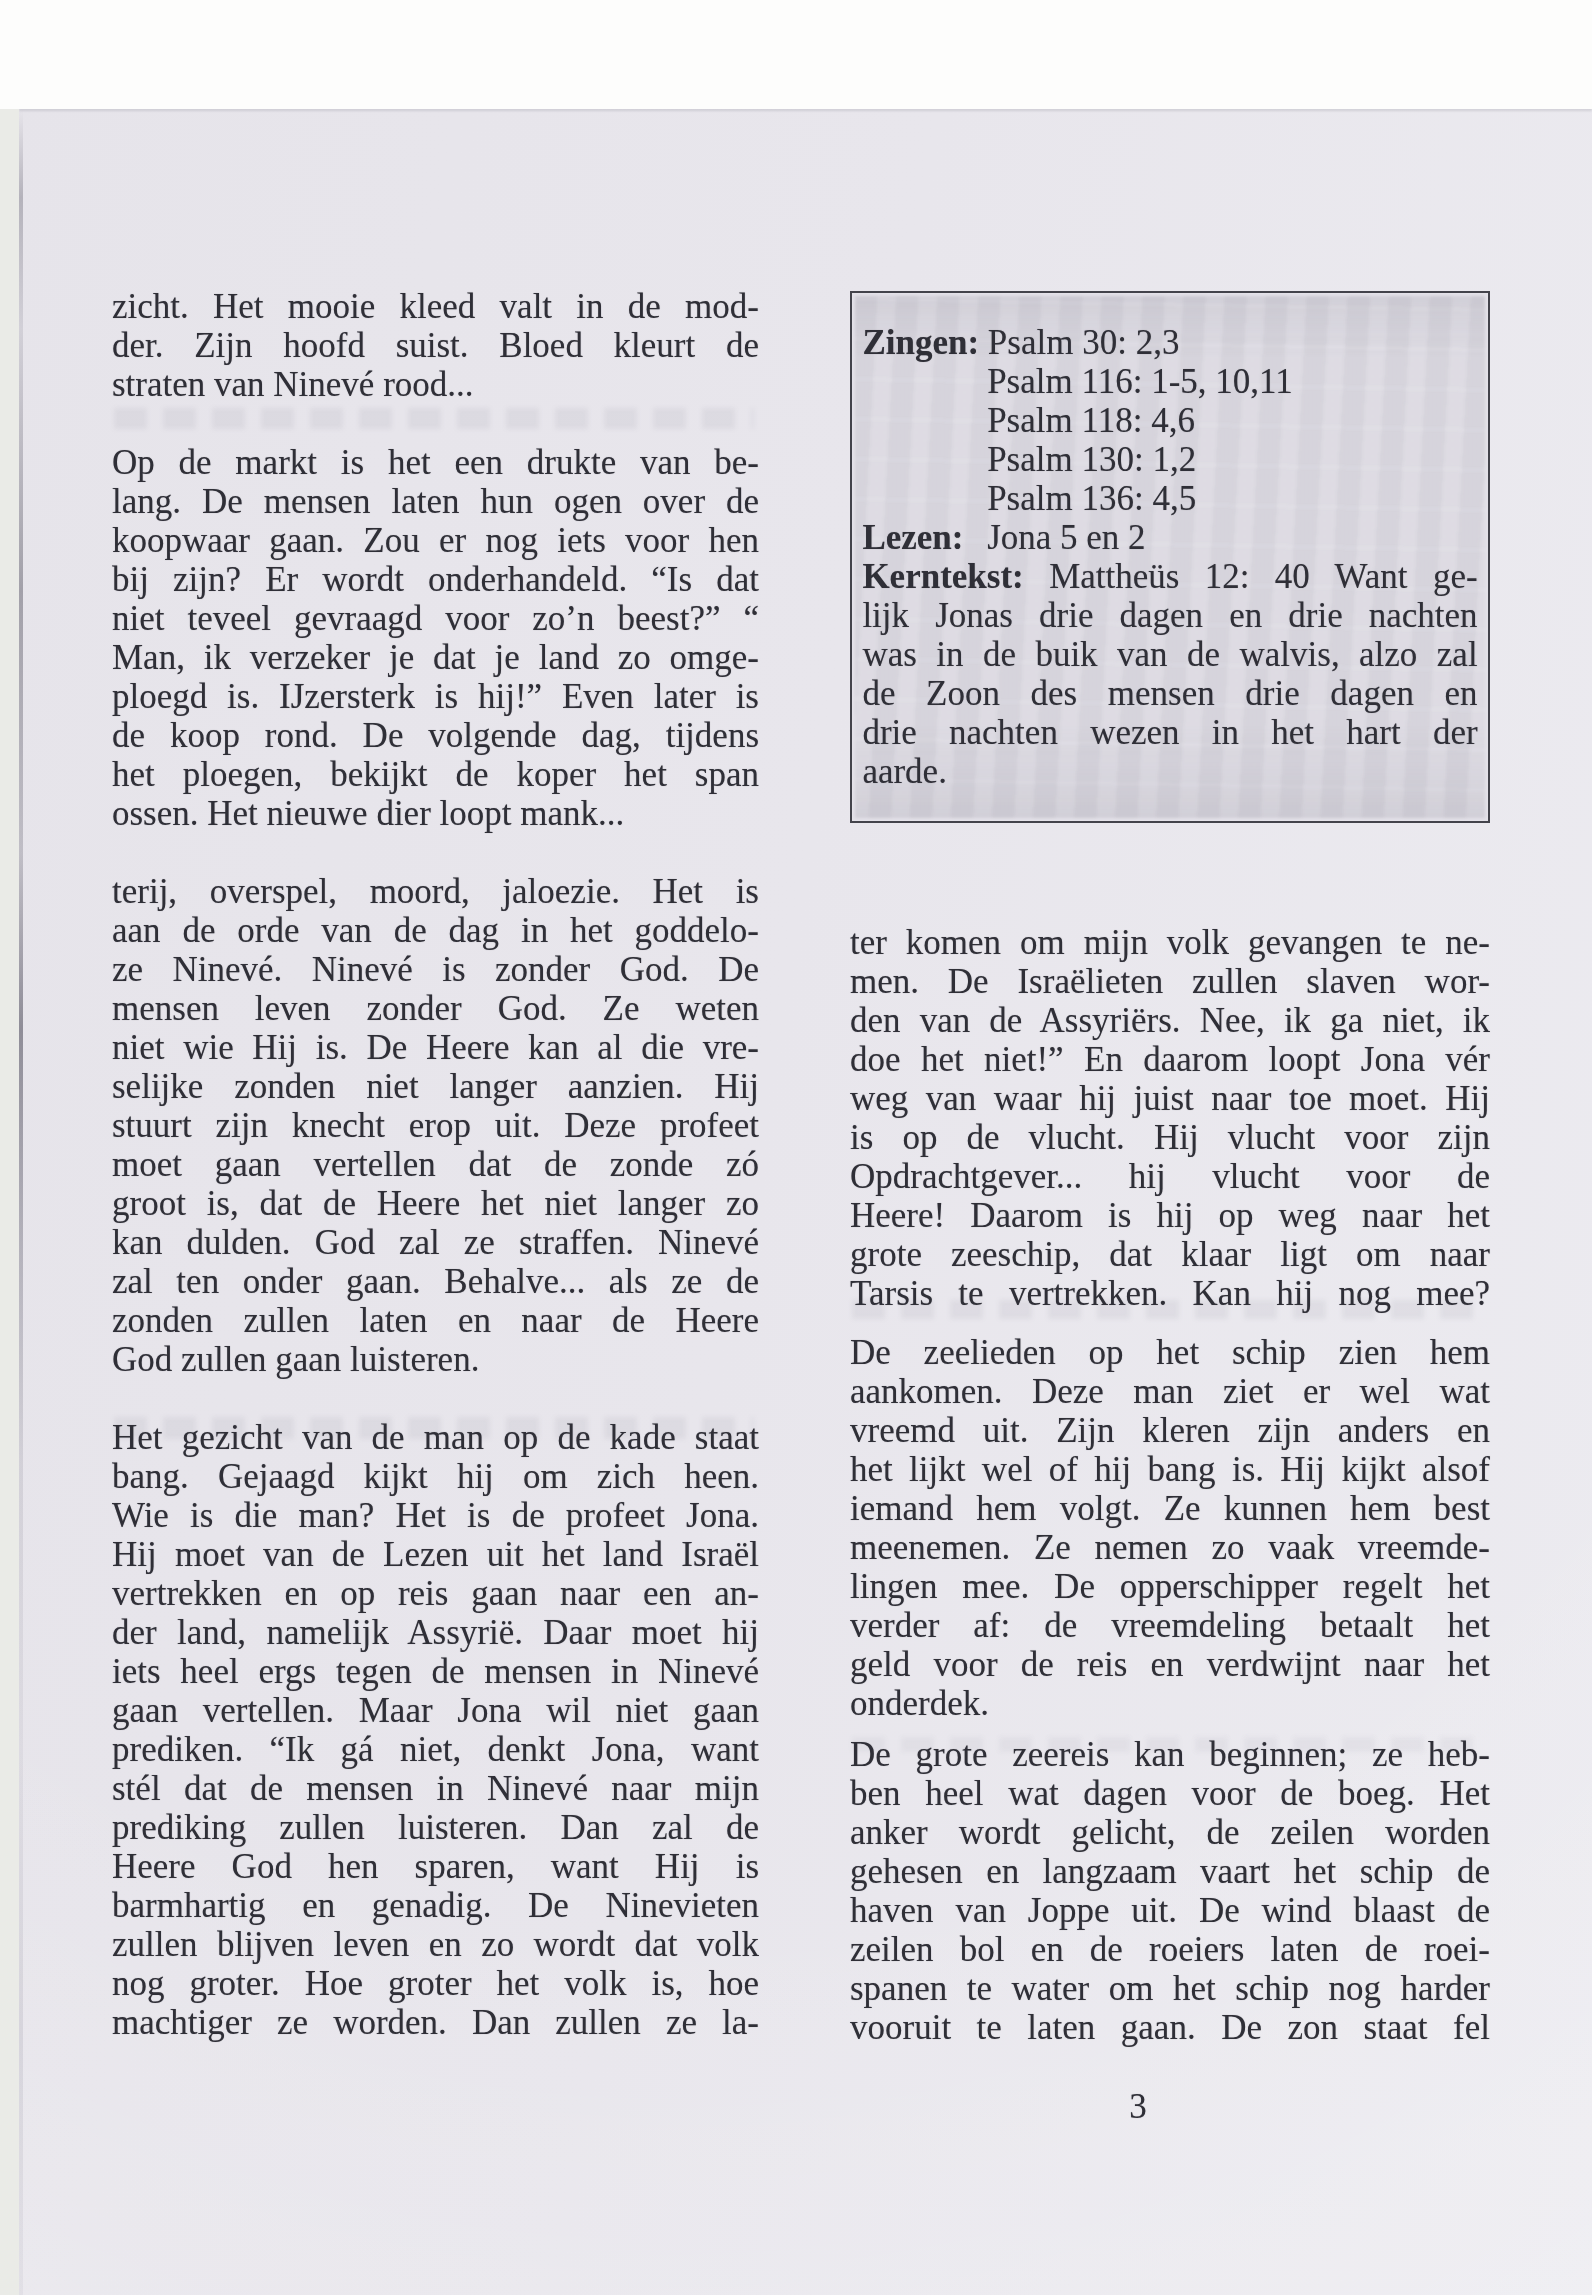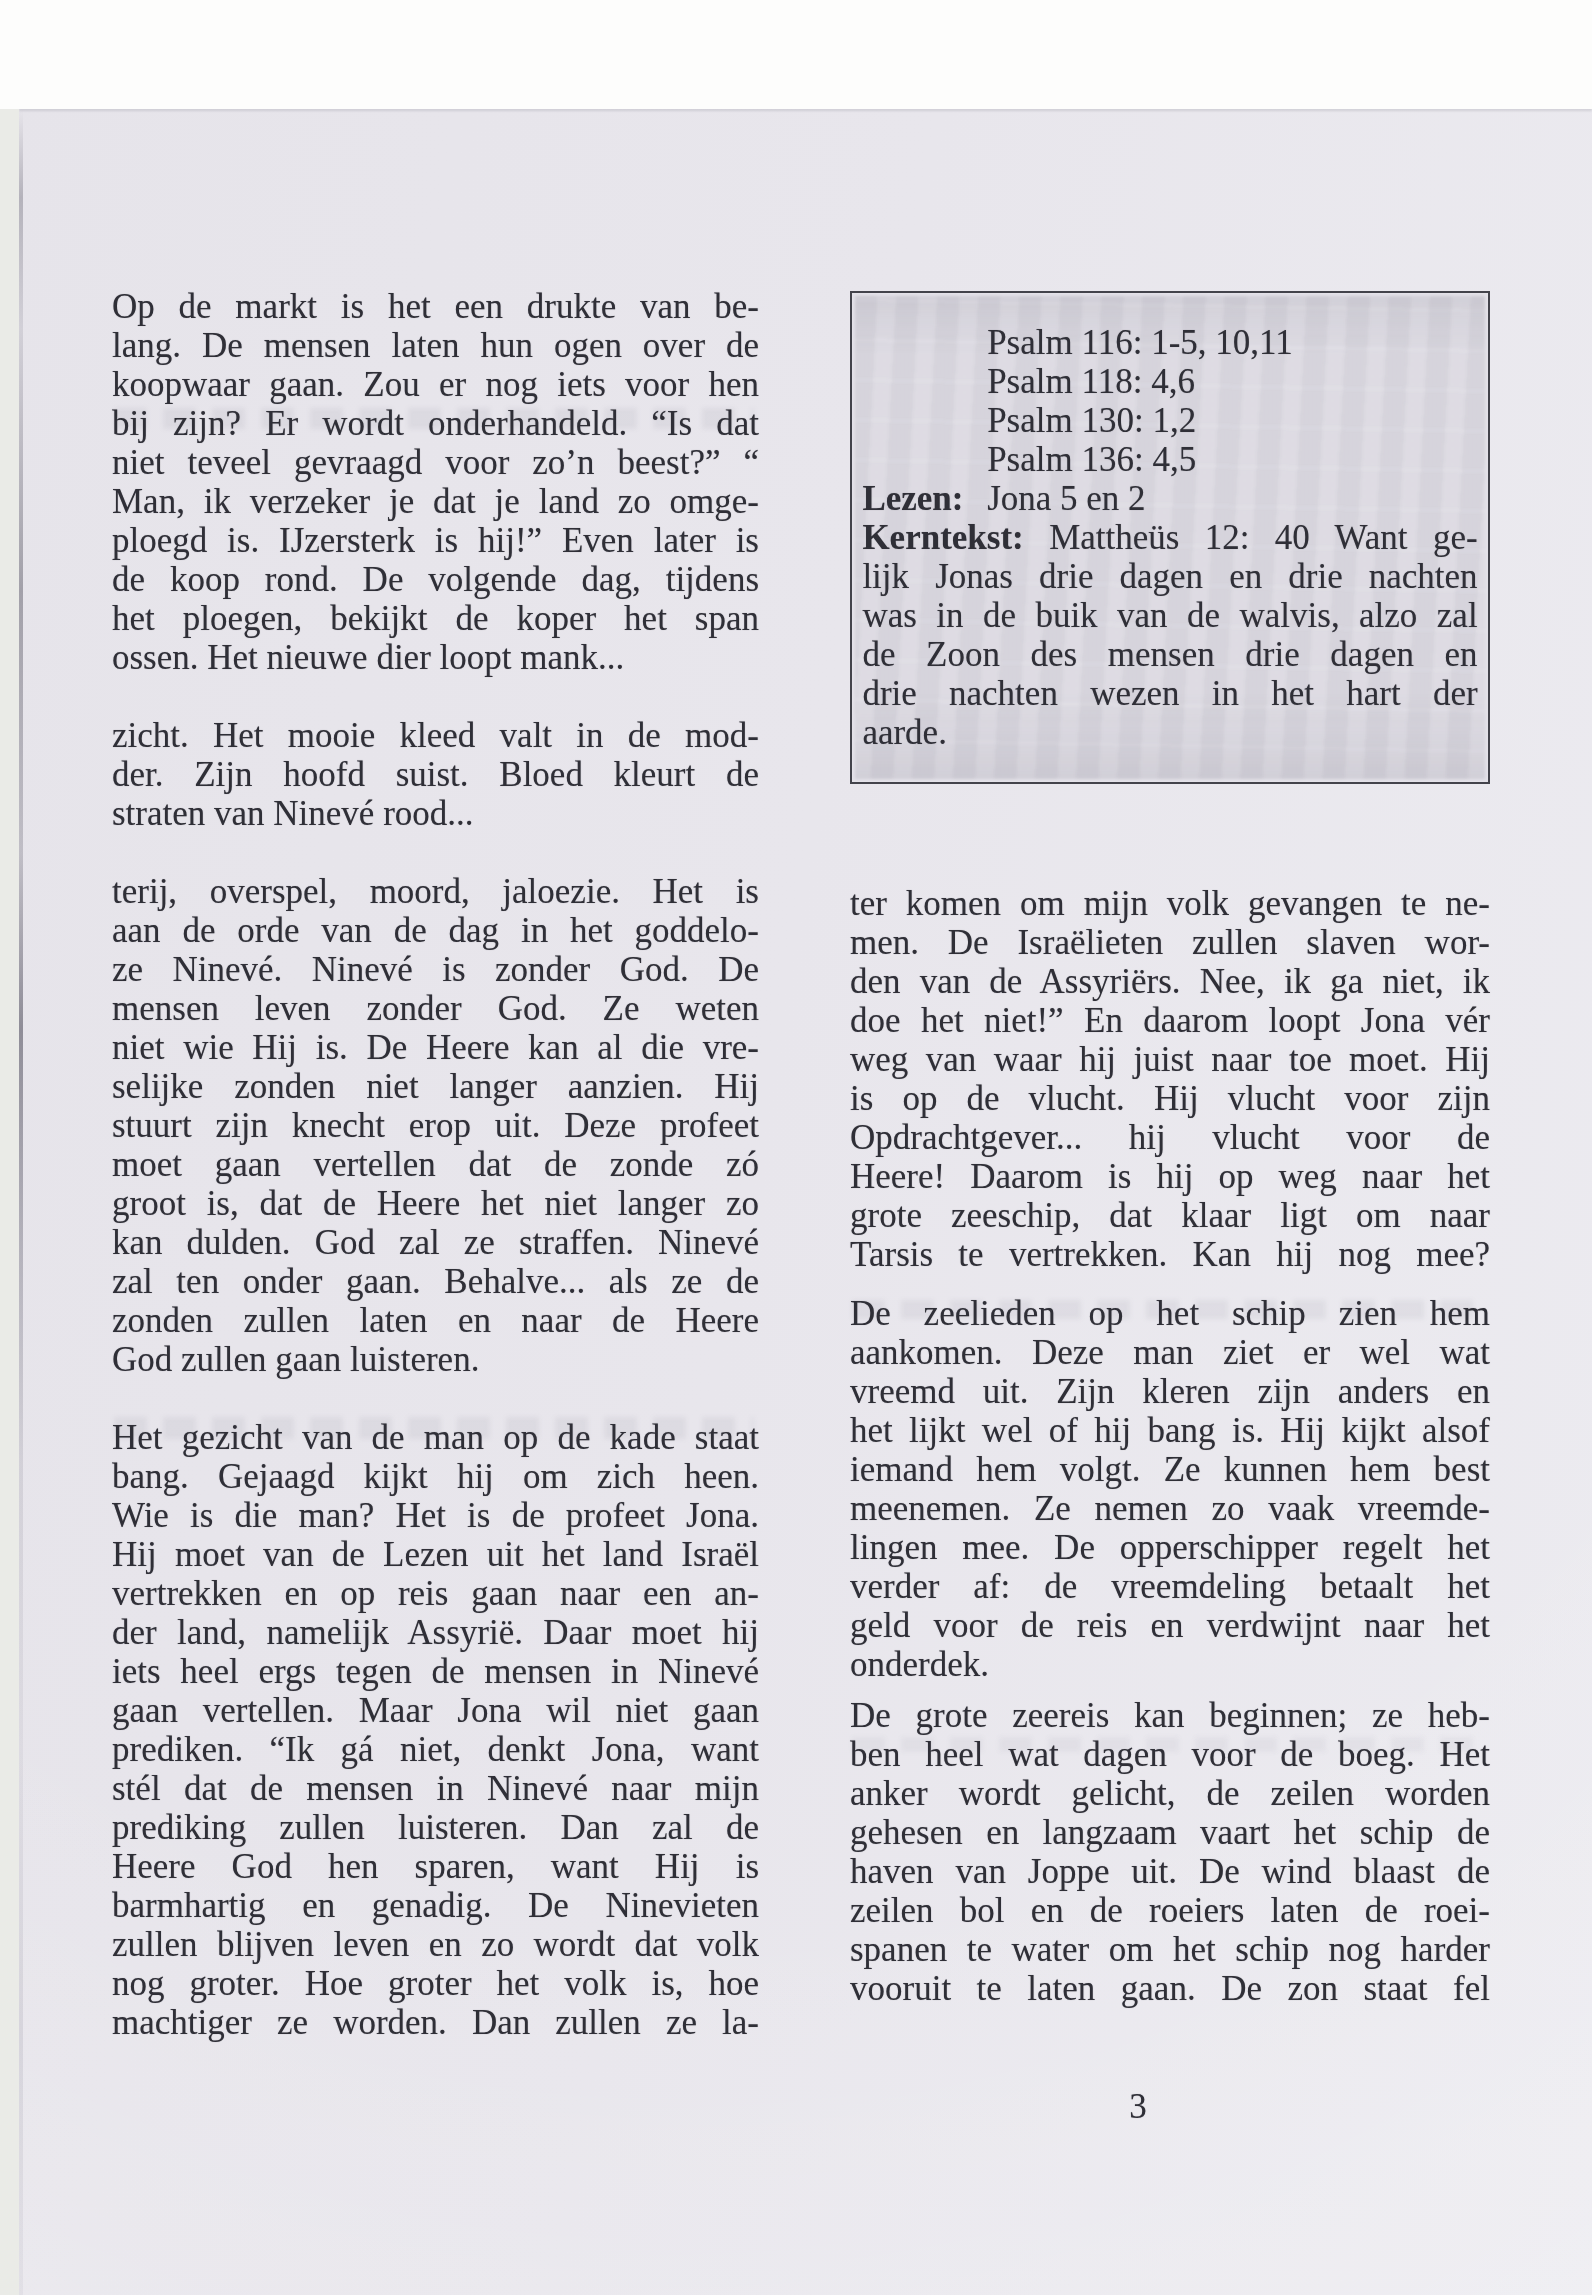--- a/index.html
+++ b/index.html
@@ -77,36 +77,36 @@
   <div class="scan-strip-left"></div>
   <div class="page-top-edge"></div>
   <div class="page-edge-line"></div>
 
   <div class="ghost g1"></div>
   <div class="ghost g2"></div>
   <div class="ghost g3"></div>
   <div class="ghost g4"></div>
 
   <div class="col col-left" id="col-left">
+      <div class="para p1">
+        <div class="line">zicht. Het mooie kleed valt in de mod-</div>
+        <div class="line">der. Zijn hoofd suist. Bloed kleurt de</div>
+        <div class="line last">straten van Ninevé rood...</div>
+      </div>
       <div class="para p2">
         <div class="line">Op de markt is het een drukte van be-</div>
         <div class="line">lang. De mensen laten hun ogen over de</div>
         <div class="line">koopwaar gaan. Zou er nog iets voor hen</div>
         <div class="line">bij zijn? Er wordt onderhandeld. “Is dat</div>
         <div class="line">niet teveel gevraagd voor zo’n beest?” “</div>
         <div class="line">Man, ik verzeker je dat je land zo omge-</div>
         <div class="line">ploegd is. IJzersterk is hij!” Even later is</div>
         <div class="line">de koop rond. De volgende dag, tijdens</div>
         <div class="line">het ploegen, bekijkt de koper het span</div>
         <div class="line last">ossen. Het nieuwe dier loopt mank...</div>
-      </div>
-      <div class="para p1">
-        <div class="line">zicht. Het mooie kleed valt in de mod-</div>
-        <div class="line">der. Zijn hoofd suist. Bloed kleurt de</div>
-        <div class="line last">straten van Ninevé rood...</div>
       </div>
       <div class="para p3">
         <div class="line">terij, overspel, moord, jaloezie. Het is</div>
         <div class="line">aan de orde van de dag in het goddelo-</div>
         <div class="line">ze Ninevé. Ninevé is zonder God. De</div>
         <div class="line">mensen leven zonder God. Ze weten</div>
         <div class="line">niet wie Hij is. De Heere kan al die vre-</div>
         <div class="line">selijke zonden niet langer aanzien. Hij</div>
         <div class="line">stuurt zijn knecht erop uit. Deze profeet</div>
         <div class="line">moet gaan vertellen dat de zonde zó</div>
@@ -131,20 +131,21 @@
         <div class="line">Heere God hen sparen, want Hij is</div>
         <div class="line">barmhartig en genadig. De Ninevieten</div>
         <div class="line">zullen blijven leven en zo wordt dat volk</div>
         <div class="line">nog groter. Hoe groter het volk is, hoe</div>
         <div class="line">machtiger ze worden. Dan zullen ze la-</div>
       </div>
     </div>
 
   <div class="col col-right" id="col-right">
     <div class="liturgy-box" id="liturgy-box">
+        <div class="box-line cols"><span class="box-label">Zingen:</span> <span>Psalm 30: 2,3</span></div>
         <div class="box-line cols"><span class="box-label"></span> <span>Psalm 116: 1-5, 10,11</span></div>
         <div class="box-line cols"><span class="box-label"></span> <span>Psalm 118: 4,6</span></div>
         <div class="box-line cols"><span class="box-label"></span> <span>Psalm 130: 1,2</span></div>
         <div class="box-line cols"><span class="box-label"></span> <span>Psalm 136: 4,5</span></div>
         <div class="box-line cols"><span class="box-label">Lezen:</span> <span>Jona 5 en 2</span></div>
         <div class="box-line flow just"><span class="box-label">Kerntekst:</span> <span>Mattheüs 12: 40 Want ge-</span></div>
         <div class="box-line flow just"><span>lijk Jonas drie dagen en drie nachten</span></div>
         <div class="box-line flow just"><span>was in de buik van de walvis, alzo zal</span></div>
         <div class="box-line flow just"><span>de Zoon des mensen drie dagen en</span></div>
         <div class="box-line flow just"><span>drie nachten wezen in het hart der</span></div>

